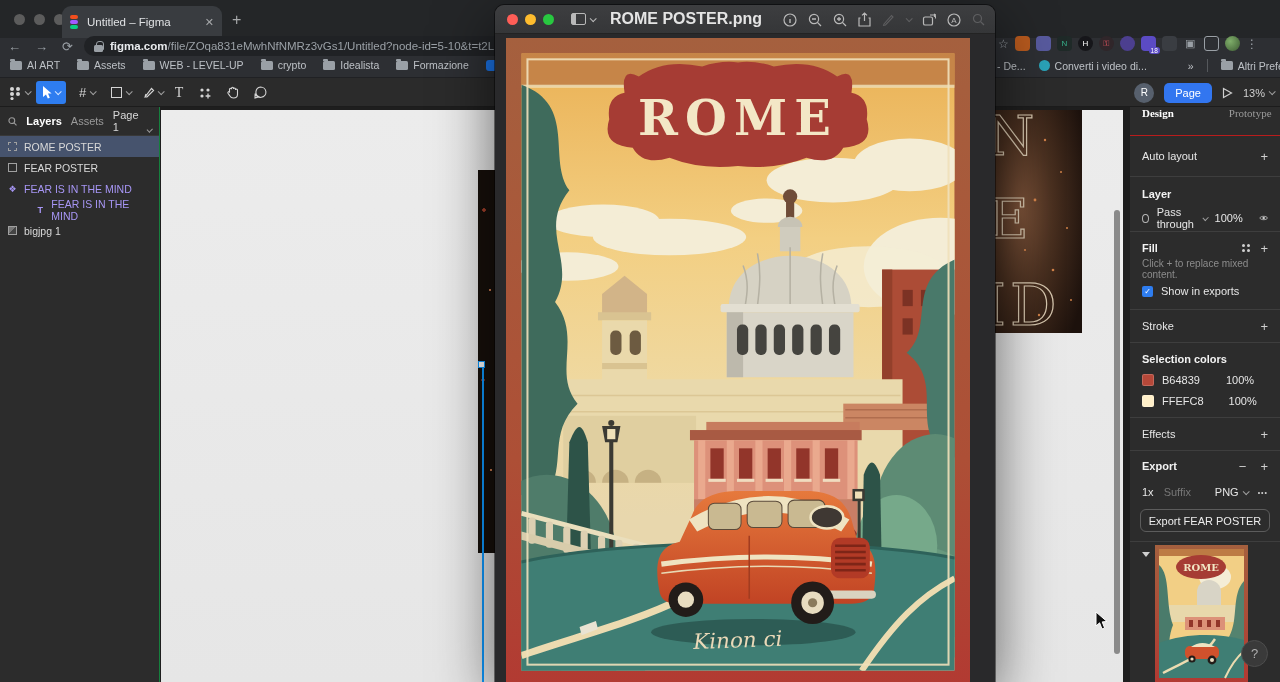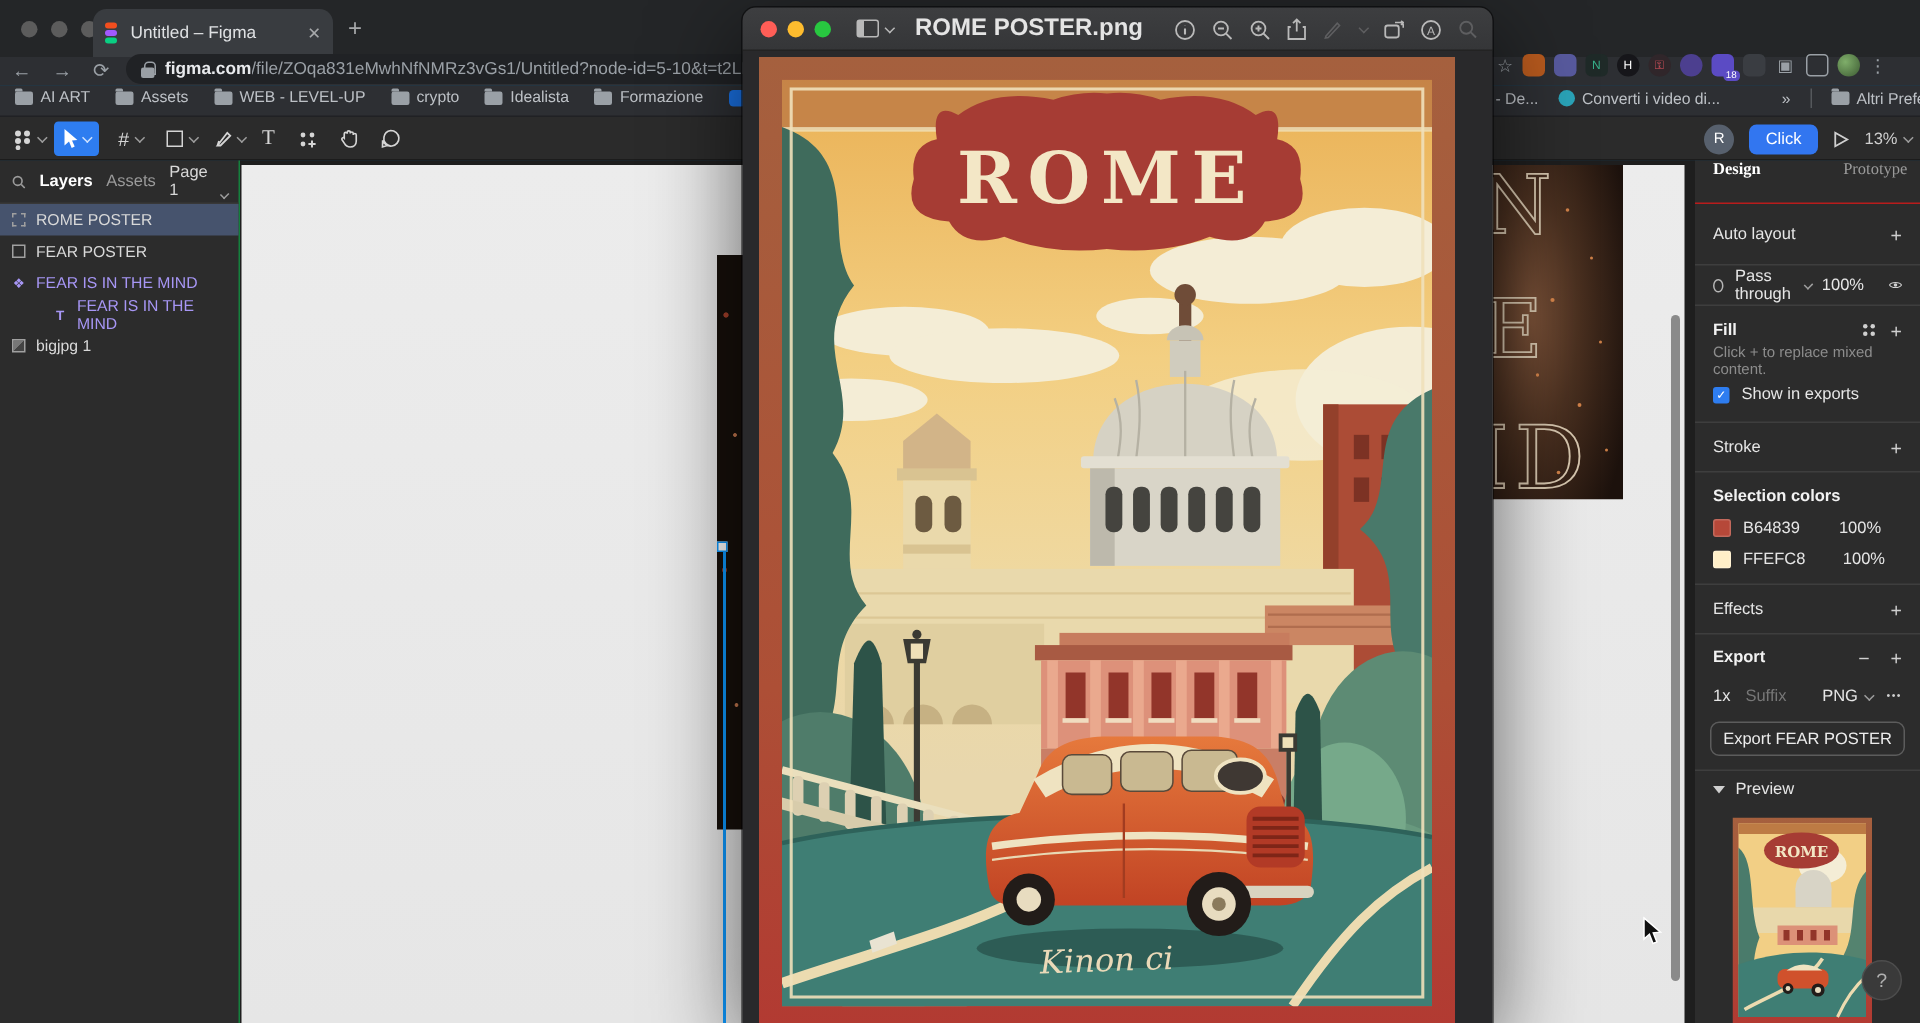--- a/index.html
+++ b/index.html
@@ -269,21 +269,21 @@
           <path d="M3.5,6 V3.2 a1,1 0 0 1 2,0 V2.2 a1,1 0 0 1 2,0 V3 a1,1 0 0 1 2,0 v1 a1,1 0 0 1 2,0 v4.2 c0,2.2-1.6,3.8-4,3.8 c-2,0-3-.8-4-2.6 L2,7.2 c-.6-1,.8-2,1.5-1.2 Z" fill="none" stroke="#d5d5d5" stroke-width="1.1"></path>
         </svg>
     </div>
     <div class="tool" style="left:248px;width:24px">
       <svg width="13" height="13" viewBox="0 0 13 13">
           <path d="M6.5,1 a5.5,5.2 0 1 1 -5.4,6.5 L1,12 l4,-1.2 A5.5,5.2 0 0 1 6.5,1 Z" fill="none" stroke="#d5d5d5" stroke-width="1.1"></path>
         </svg>
     </div>
     <div class="tbar-right">
       <span class="avatar">R</span>
-      <button class="share-btn">Click</button>
+      <button class="share-btn">Page</button>
       <svg width="11" height="12" viewBox="0 0 11 12">
           <path d="M1.5,1.5 L9.5,6 L1.5,10.5 Z" fill="none" stroke="#cfcfcf" stroke-width="1.2"></path>
         </svg>
       <span class="zoom-ctl">
           <span>13%</span>
           <span class="chev"></span>
         </span>
     </div>
   </div>
 
@@ -327,20 +327,21 @@
     <div class="rp-tabs">
       <span class="rp-tab-active">Design</span>
       <span class="rp-tab">Prototype</span>
       <span class="rp-tab">Inspect</span>
     </div>
     <div class="rp-row" style="height:40px">
       <span>Auto layout</span>
       <span class="plus">+</span>
     </div>
     <div class="rp-div"></div>
+    <div class="rp-row sec-title" style="height:28px;padding-top:6px">Layer</div>
     <div class="rp-row" style="height:26px;gap:8px">
       <span class="blend-circ"></span>
       <span style="display:flex;align-items:center;gap:5px">
         <span>Pass through</span>
           <span class="chev"></span>
       </span>
       <span style="margin-left:auto">100%</span>
       <svg width="14" height="10" viewBox="0 0 14 10" style="margin-left:8px">
         <path d="M1,5 C3,1.6 11,1.6 13,5 C11,8.4 3,8.4 1,5 Z" fill="none" stroke="#cfcfcf" stroke-width="1.1"></path>
           <circle cx="7" cy="5" r="1.8" fill="#cfcfcf"></circle>

